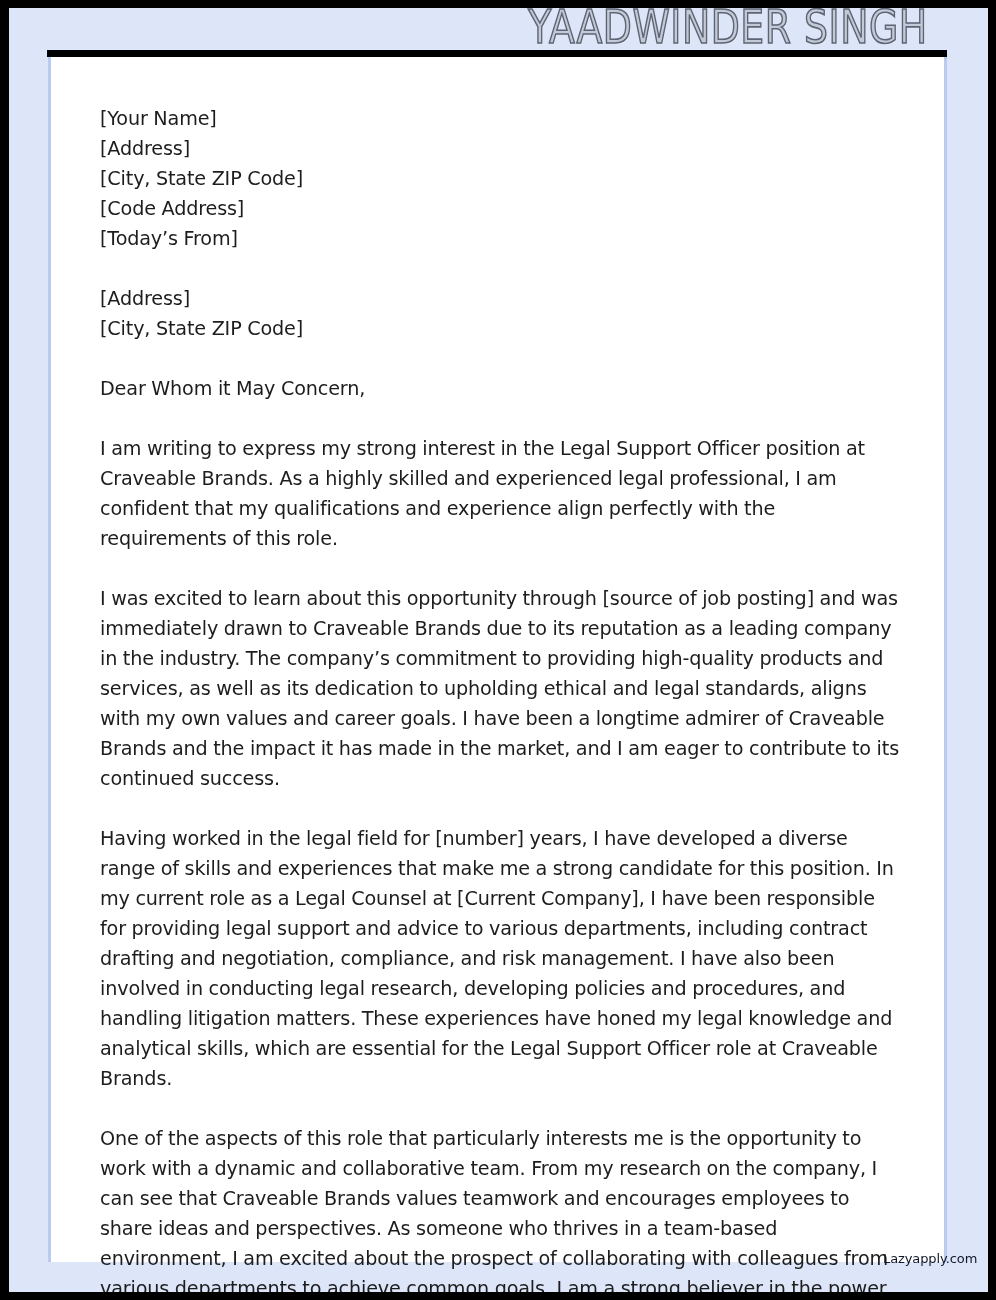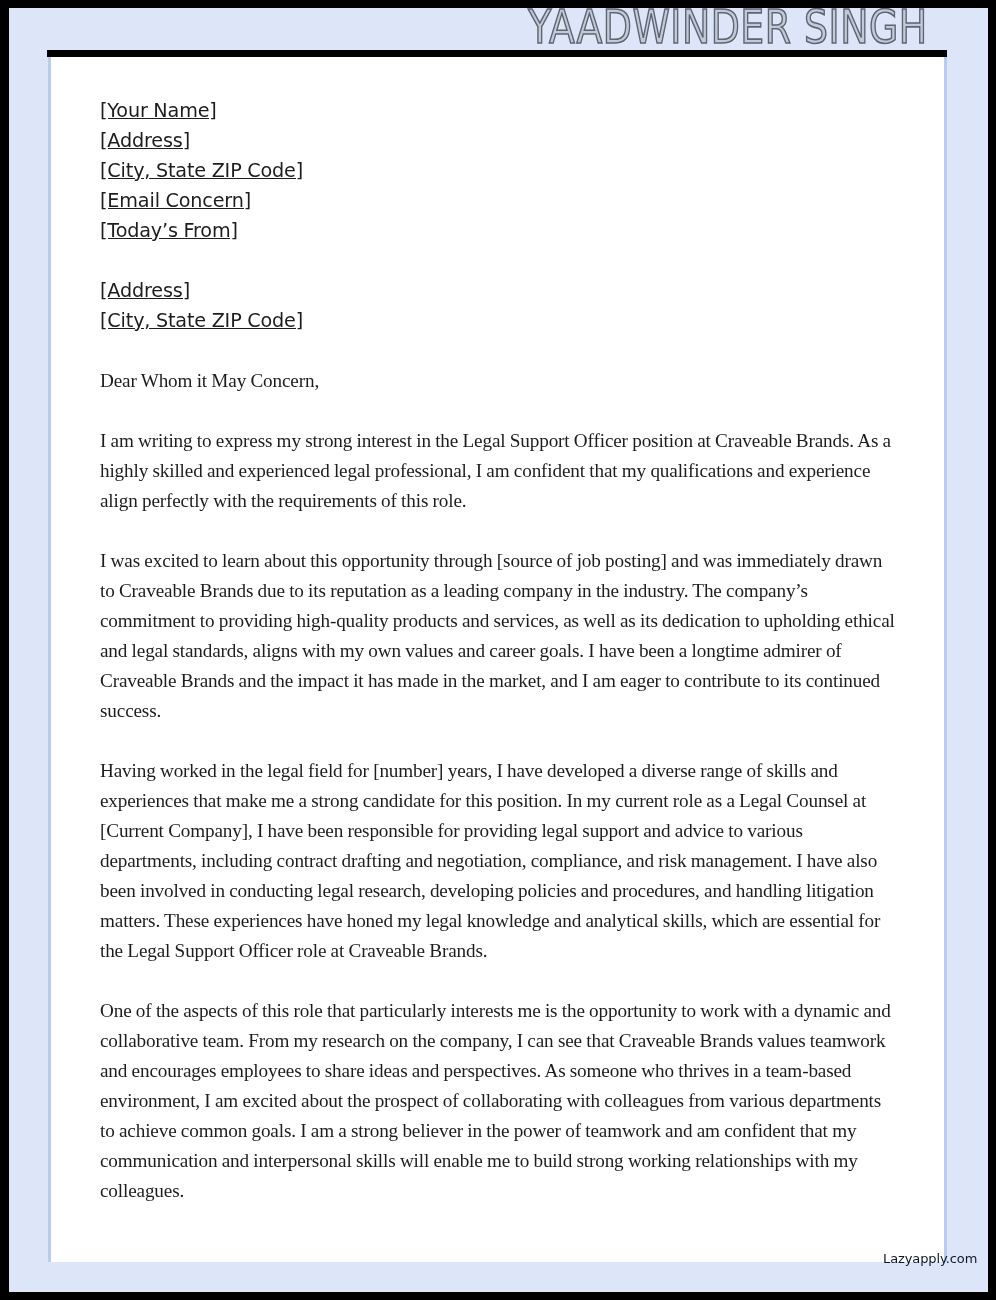--- a/index.html
+++ b/index.html
@@ -82,34 +82,32 @@
     font-family: "DejaVu Sans", sans-serif;
     font-size: 19.2px;
     line-height: 30px;
     color: #1d1d1d;
     font-weight: 400;
     letter-spacing: -0.15px;
     word-spacing: -0.3px;
   }
 
   #letter-body .block {
-    margin: 0 0 30px 0;
-    text-decoration: underline;
+    margin: 8px 0 30px 0;
   }
   #letter-body .block:last-child {
     margin-bottom: 0;
   }
   #letter-body .line {
     display: block;
     white-space: pre-wrap;
   }
   #letter-body p.para {
     margin: 0 0 30px 0;
     text-align: left;
-    font-family: Liberation Serif, serif;
   }
 
   
   #watermark {
     position: absolute;
     left: 874px;
     top: 1243px;
     font-family: "DejaVu Sans", sans-serif;
     font-size: 13px;
     line-height: 16px;
@@ -130,21 +128,21 @@
   <div id="top-rule"></div>
 
   <div id="sheet"></div>
 
   <div id="letter-body">
 
     <div class="block">
       <span class="line">[Your Name]</span>
       <span class="line">[Address]</span>
       <span class="line">[City, State ZIP Code]</span>
-      <span class="line">[Email Concern]</span>
+      <span class="line">[Code Address]</span>
       <span class="line">[Today’s From]</span>
     </div>
 
     <div class="block">
       <span class="line">[Address]</span>
       <span class="line">[City, State ZIP Code]</span>
     </div>
 
     <p class="para">Dear Whom it May Concern,</p>
 

